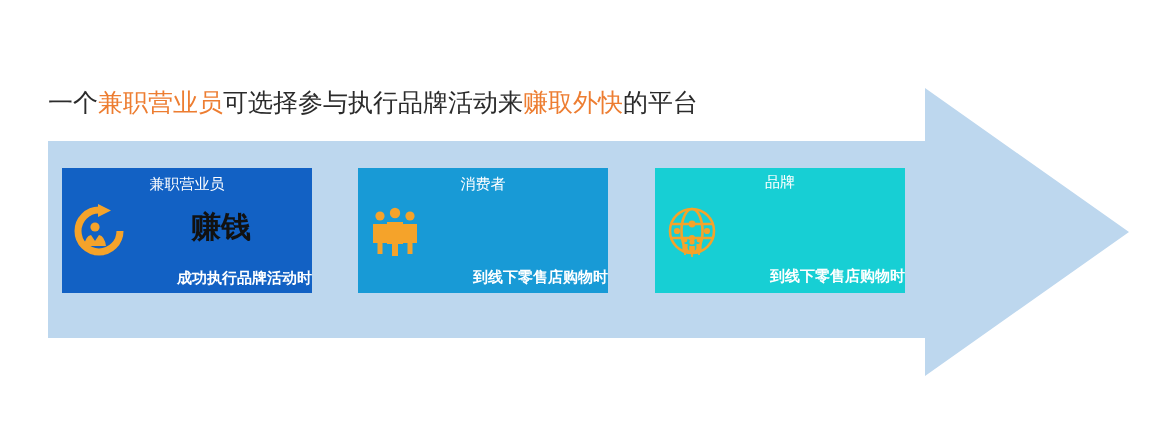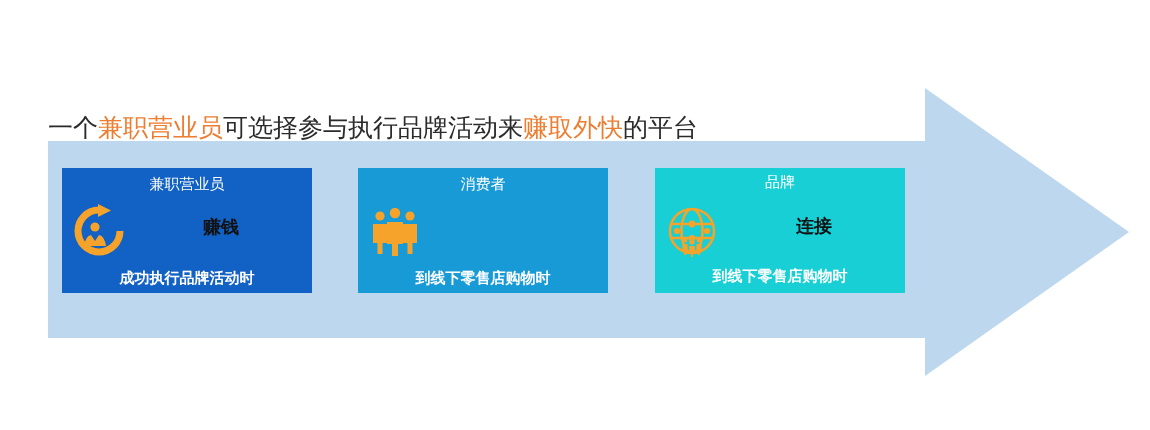--- a/index.html
+++ b/index.html
@@ -22,21 +22,20 @@
   
   #title {
     position: absolute;
     left: 48px;
     top: 86px;
     font-size: 25px;
     line-height: 32px;
     color: #2b2b2b;
     white-space: nowrap;
     letter-spacing: 0px;
-    margin-top: 25px;
   }
   #title .hl {
     color: #ED7D31;
   }
 
   
   #arrow-shape {
     position: absolute;
     left: 48px;
     top: 88px;
@@ -52,51 +51,51 @@
   
   .card {
     position: absolute;
     top: 168px;
     width: 250px;
     height: 125px;
     box-sizing: border-box;
     overflow: hidden;
   }
   #card-0 { left: 62px;  background: #1261C4; }
-  #card-1 { left: 358px; background: #189AD6; }
+  #card-1 { left: 358px; background: #189AD6; font-family: Liberation Serif, serif; }
   #card-2 { left: 655px; background: #17CFD4; font-family: Liberation Mono, monospace; }
 
   .card-label {
     position: absolute;
     top: 6px;
     left: 0;
     right: 0;
     text-align: center;
     font-size: 15px;
     line-height: 20px;
     color: #ffffff;
     font-weight: normal;
   }
   .card-headline {
     position: absolute;
     top: 44px;
     left: 78px;
     right: 10px;
     text-align: center;
-    font-size: 18px;
+    font-size: 30px;
     line-height: 30px;
     color: #111111;
     font-weight: bold;
   }
   .card-footer {
     position: absolute;
     bottom: 5px;
     left: 0;
     right: 0;
-    text-align: center;
+    text-align: right;
     font-size: 15px;
     line-height: 21px;
     color: #ffffff;
     font-weight: bold;
   }
   .card-icon {
     position: absolute;
     left: 8px;
     top: 36px;
     width: 58px;
@@ -180,17 +179,16 @@
 
           <circle cx="22" cy="36" r="2.4"></circle>
           <path d="M19.4 40 h5.2 v7 h-1.7 v4 h-1.8 v-4 h-1.7 z"></path>
           <circle cx="29" cy="38" r="2.6"></circle>
           <path d="M26.2 42 h5.6 v8 h-1.9 v3 h-1.8 v-3 h-1.9 z"></path>
           <circle cx="36" cy="36" r="2.4"></circle>
           <path d="M33.4 40 h5.2 v7 h-1.7 v4 h-1.8 v-4 h-1.7 z"></path>
         </g>
       </svg>
     </div>
-    <div class="card-headline">连接</div>
     <div class="card-footer">到线下零售店购物时</div>
   </div>
 
 </div>
 
 </body></html>

